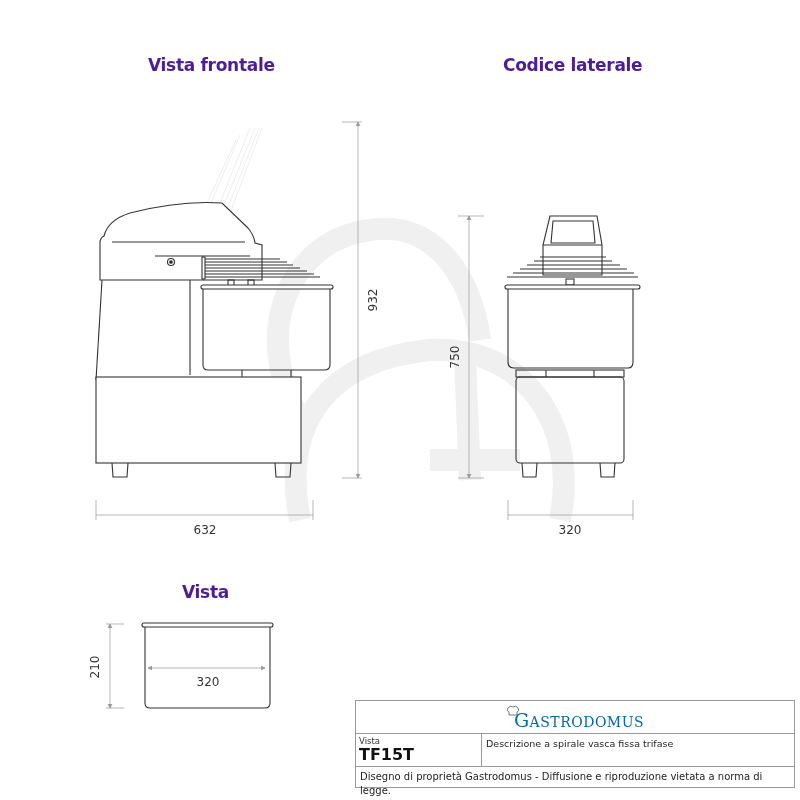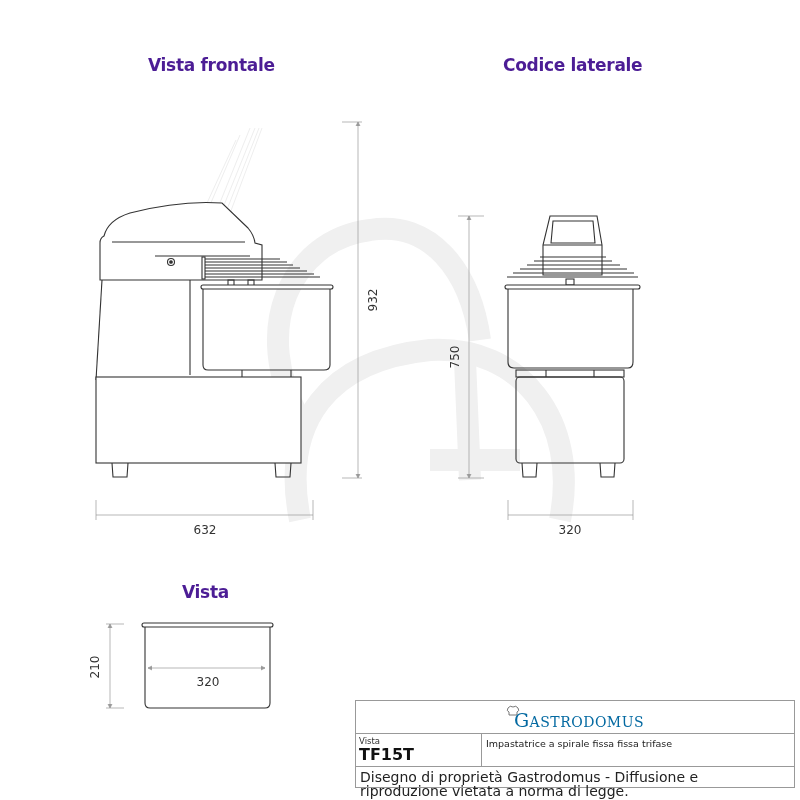--- a/index.html
+++ b/index.html
@@ -10,21 +10,21 @@
   .tb { position:absolute; left:355px; top:700px; width:440px; height:88px; border:1px solid #999; box-sizing:border-box; background:#fff; }
   .tb-logo { height:33px; border-bottom:1px solid #999; display:flex; align-items:flex-end; justify-content:center; padding-bottom:2px; box-sizing:border-box; }
   .tb-logo-text { font-family:"DejaVu Serif", serif; font-size:14px; color:#0369a1; letter-spacing:0.5px; }
   .tb-logo-text .big { font-size:19px; }
   .tb-row { display:flex; height:33px; border-bottom:1px solid #999; box-sizing:border-box; }
   .tb-code { width:126px; border-right:1px solid #999; padding:2px 3px; box-sizing:border-box; }
   .tb-desc { flex:1; padding:2px 4px; box-sizing:border-box; }
   .tb-lbl { font-size:8.5px; color:#333; display:block; line-height:11px; }
   .tb-code-val { font-weight:bold; font-size:16px; color:#111; display:block; line-height:16px; }
   .tb-desc-val { font-size:9.5px; color:#222; display:block; line-height:16px; }
-  .tb-foot { height:20px; padding:3px 4px; box-sizing:border-box; font-size:14px; color:#222; line-height:14px; }
+  .tb-foot { height:20px; padding:3px 4px; box-sizing:border-box; font-size:10px; color:#222; line-height:14px; }
 </style>
 </head>
 <body>
 
 <div class="title" style="left:148px; top:55px;">Vista frontale</div>
 <div class="title" style="left:503px; top:55px;">Codice laterale</div>
 <div class="title" style="left:182px; top:582px;">Vista</div>
 
 <svg id="drawing" viewBox="0 0 800 800" xmlns="http://www.w3.org/2000/svg">
 
@@ -155,17 +155,17 @@
       <path d="M3 10 L3 7 Q0 6 2 3 Q4 0 7 2 Q10 0 12 3 Q14 6 11 7 L11 10 Z" fill="none" stroke="#555" stroke-width="0.8"></path>
     </svg>
     <span class="tb-logo-text"><span class="big">G</span><span>ASTRODOMUS</span></span>
   </div>
   <div class="tb-row">
     <div class="tb-code">
       <span class="tb-lbl">Vista</span>
       <span class="tb-code-val">TF15T</span>
     </div>
     <div class="tb-desc">
-      <span class="tb-desc-val">Impastatrice a spirale fissa fissa trifase</span>
+      <span class="tb-desc-val">Descrizione a spirale vasca fissa trifase</span>
     </div>
   </div>
   <div class="tb-foot">Disegno di proprietà Gastrodomus -  Diffusione e riproduzione vietata a norma di legge.</div>
 </div>
 
 </body></html>

